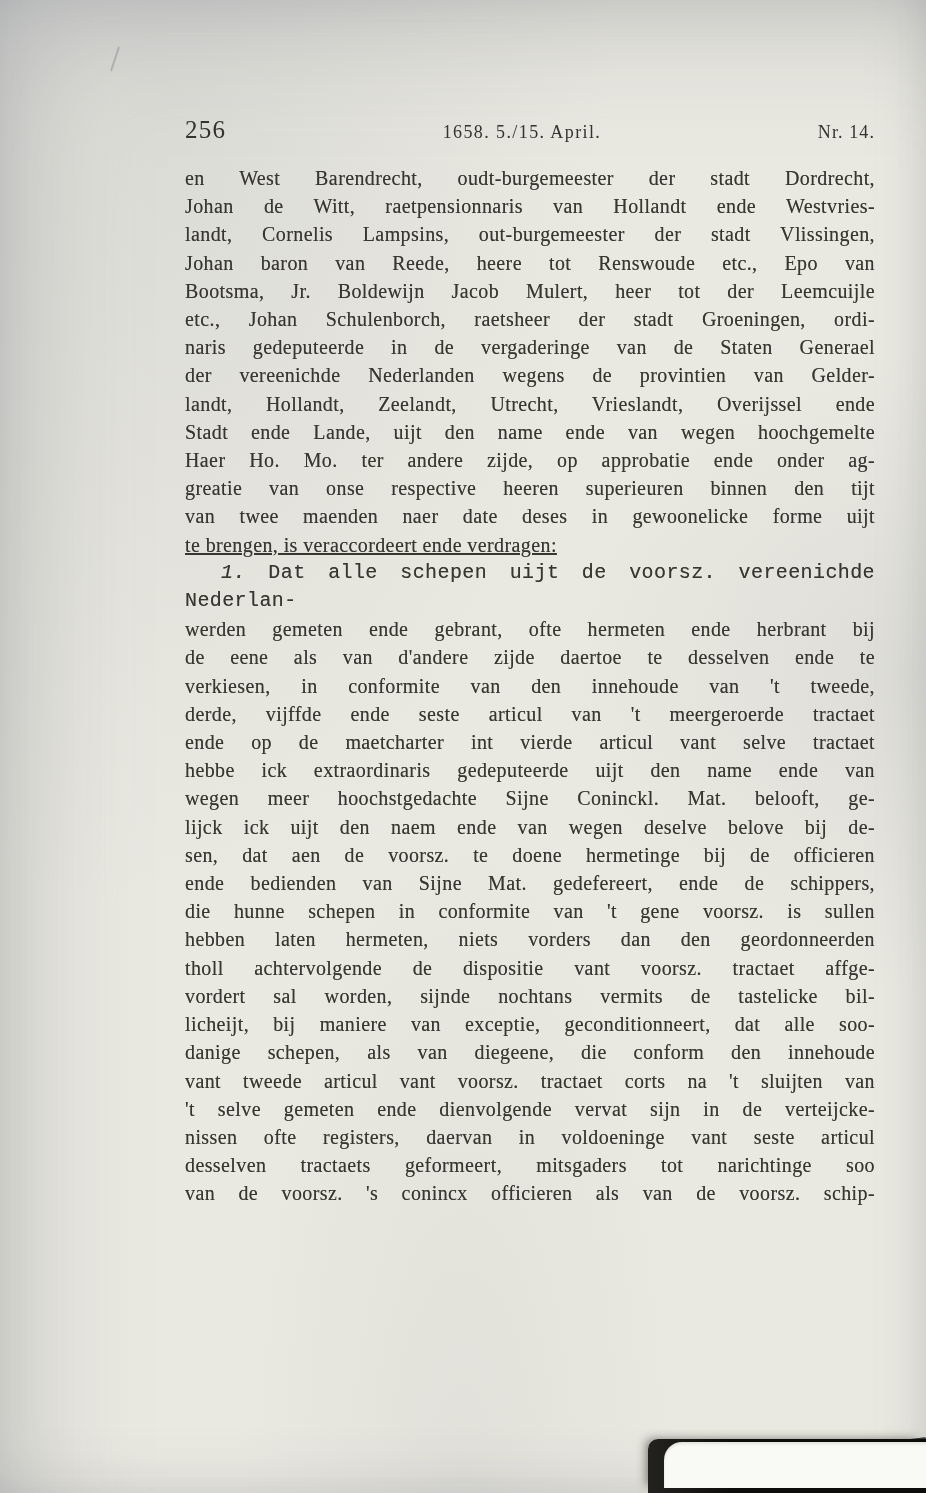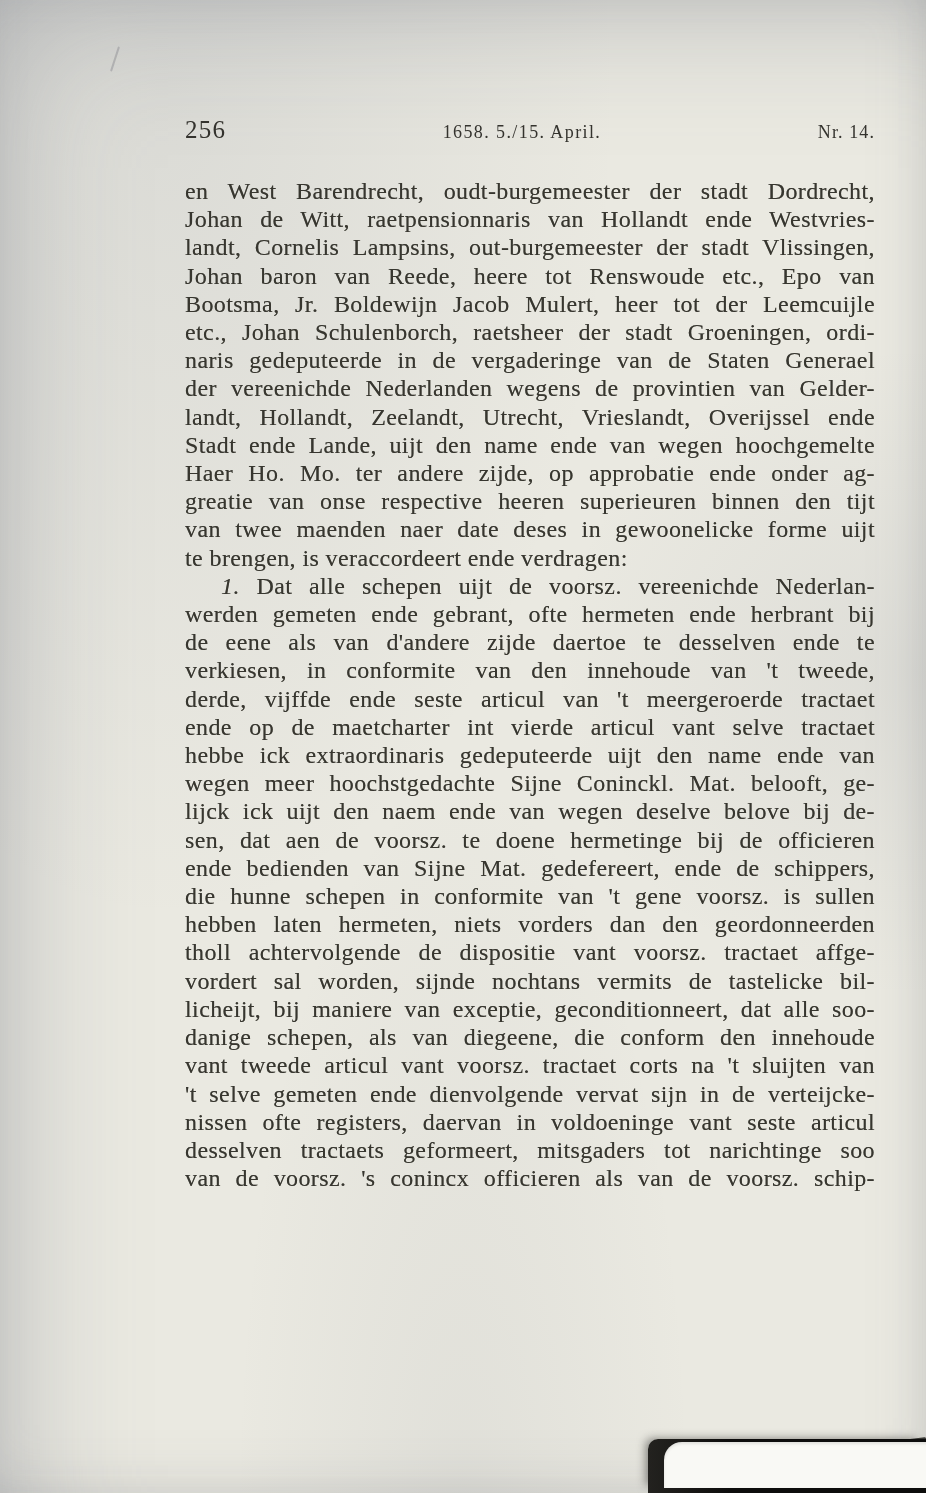--- a/index.html
+++ b/index.html
@@ -31,34 +31,34 @@
     color: #34332e;
     gap: 9px;
   }
   .page-num  { font-size: 25px; letter-spacing: 1.2px; }
   .hdr-date  { font-size: 18px; letter-spacing: 1.4px; }
   .hdr-nr    { font-size: 18px; letter-spacing: 1.1px; font-family: Liberation Serif, serif; }
 
   .text-block {
     position: absolute;
     left: 185px;
-    top: 177px;
+    top: 164px;
     width: 690px;
-    font-size: 24px;
+    font-size: 20px;
     line-height: 28.2px;
     color: #37362f;
     letter-spacing: 0.4px;
     text-shadow: 0 0 0.5px rgba(55,54,47,0.55);
   }
   .line {
     text-align: justify;
     text-align-last: justify;
   }
-  .line.no-justify { text-align-last: left; }
-  .line.indent { text-indent: 36px; }
+  .line.no-justify { text-align-last: left; text-decoration: underline; }
+  .line.indent { text-indent: 36px; font-family: Liberation Mono, monospace; }
   .line i { font-style: italic; }
 
   
   .pencil-mark {
     position: absolute;
     left: 114px;
     top: 46px;
     width: 2px;
     height: 26px;
     background: rgba(115,115,122,0.35);

